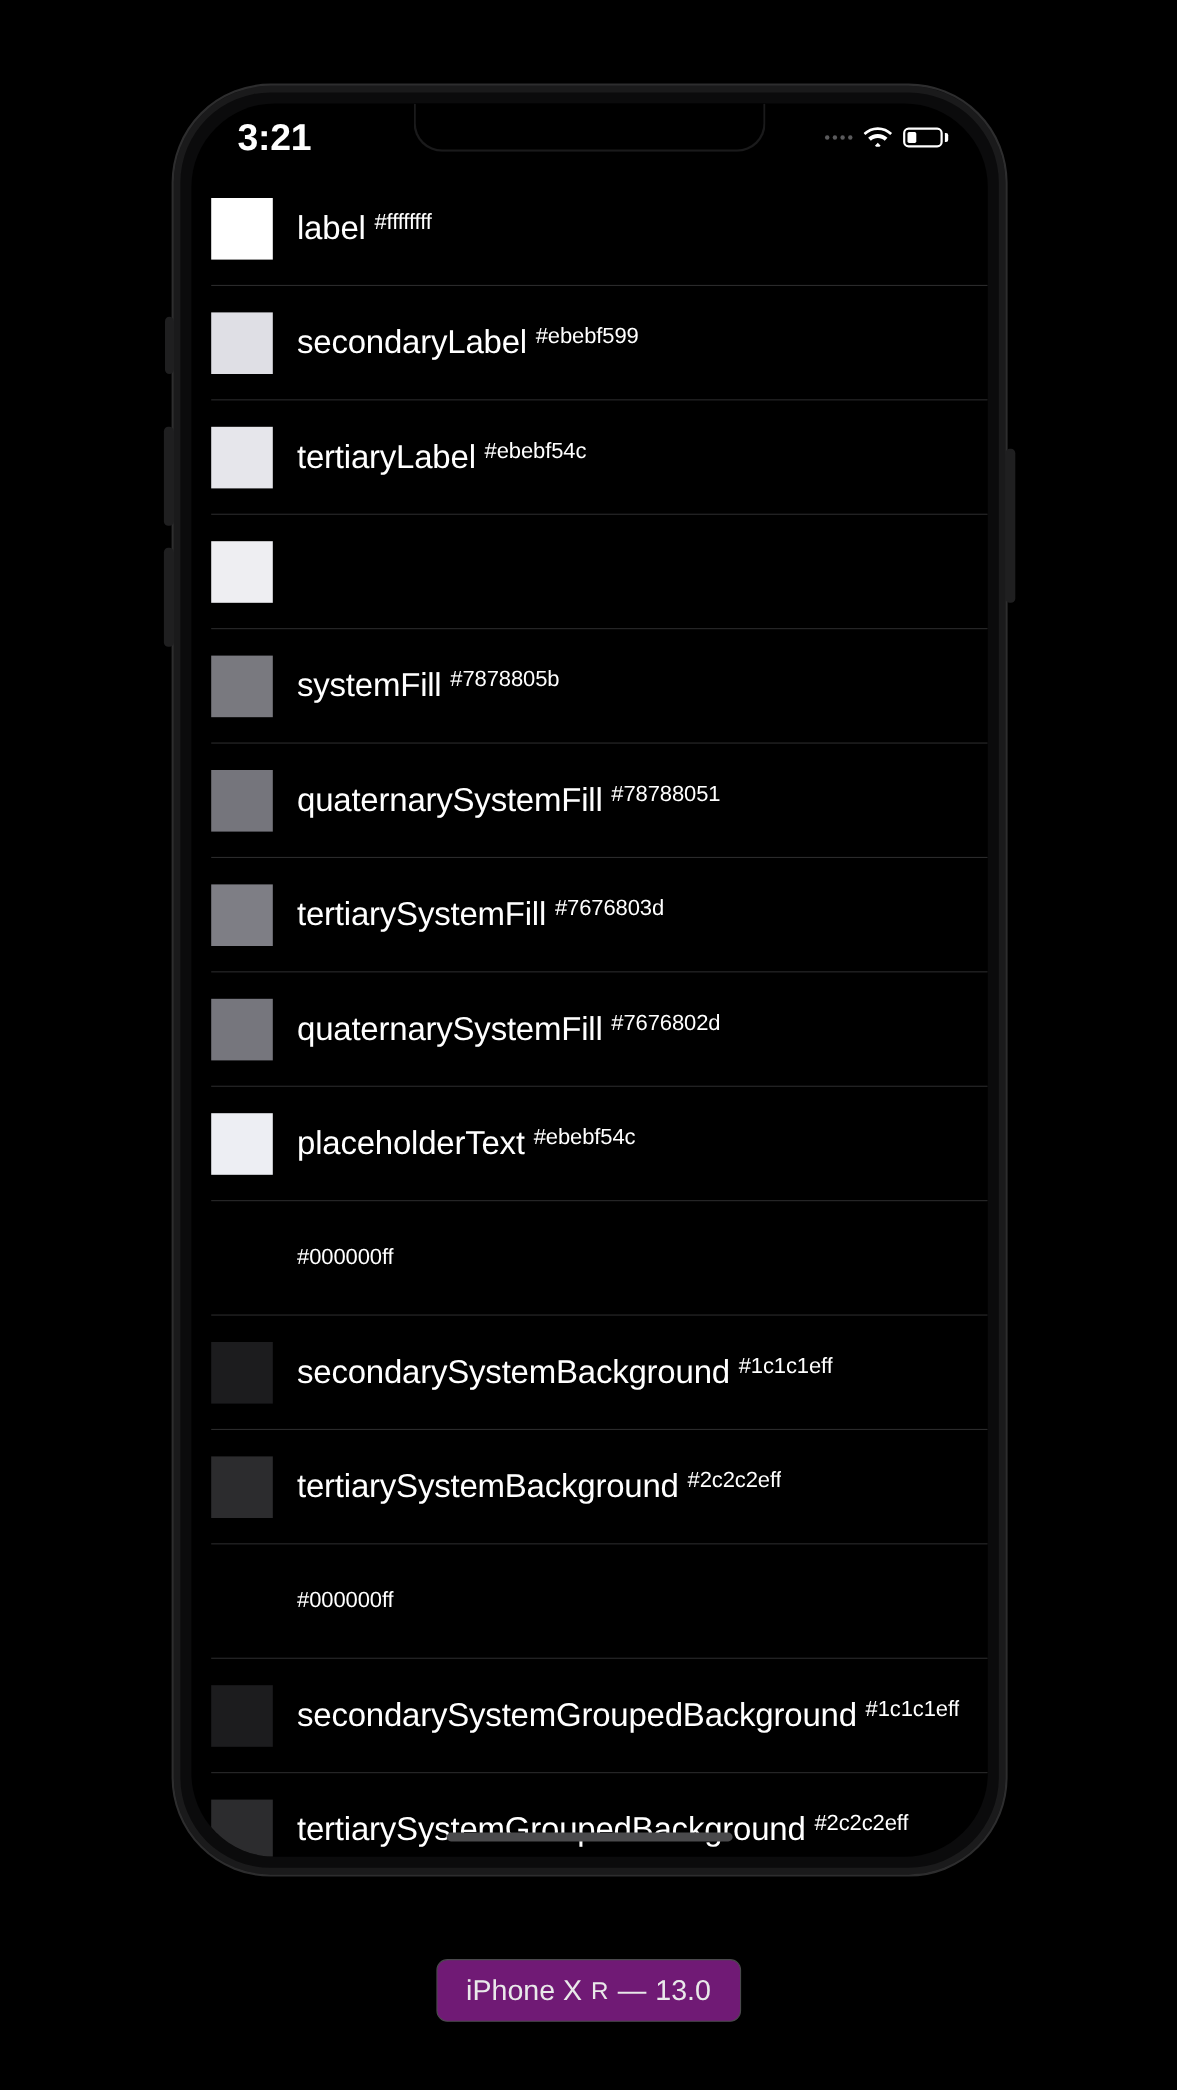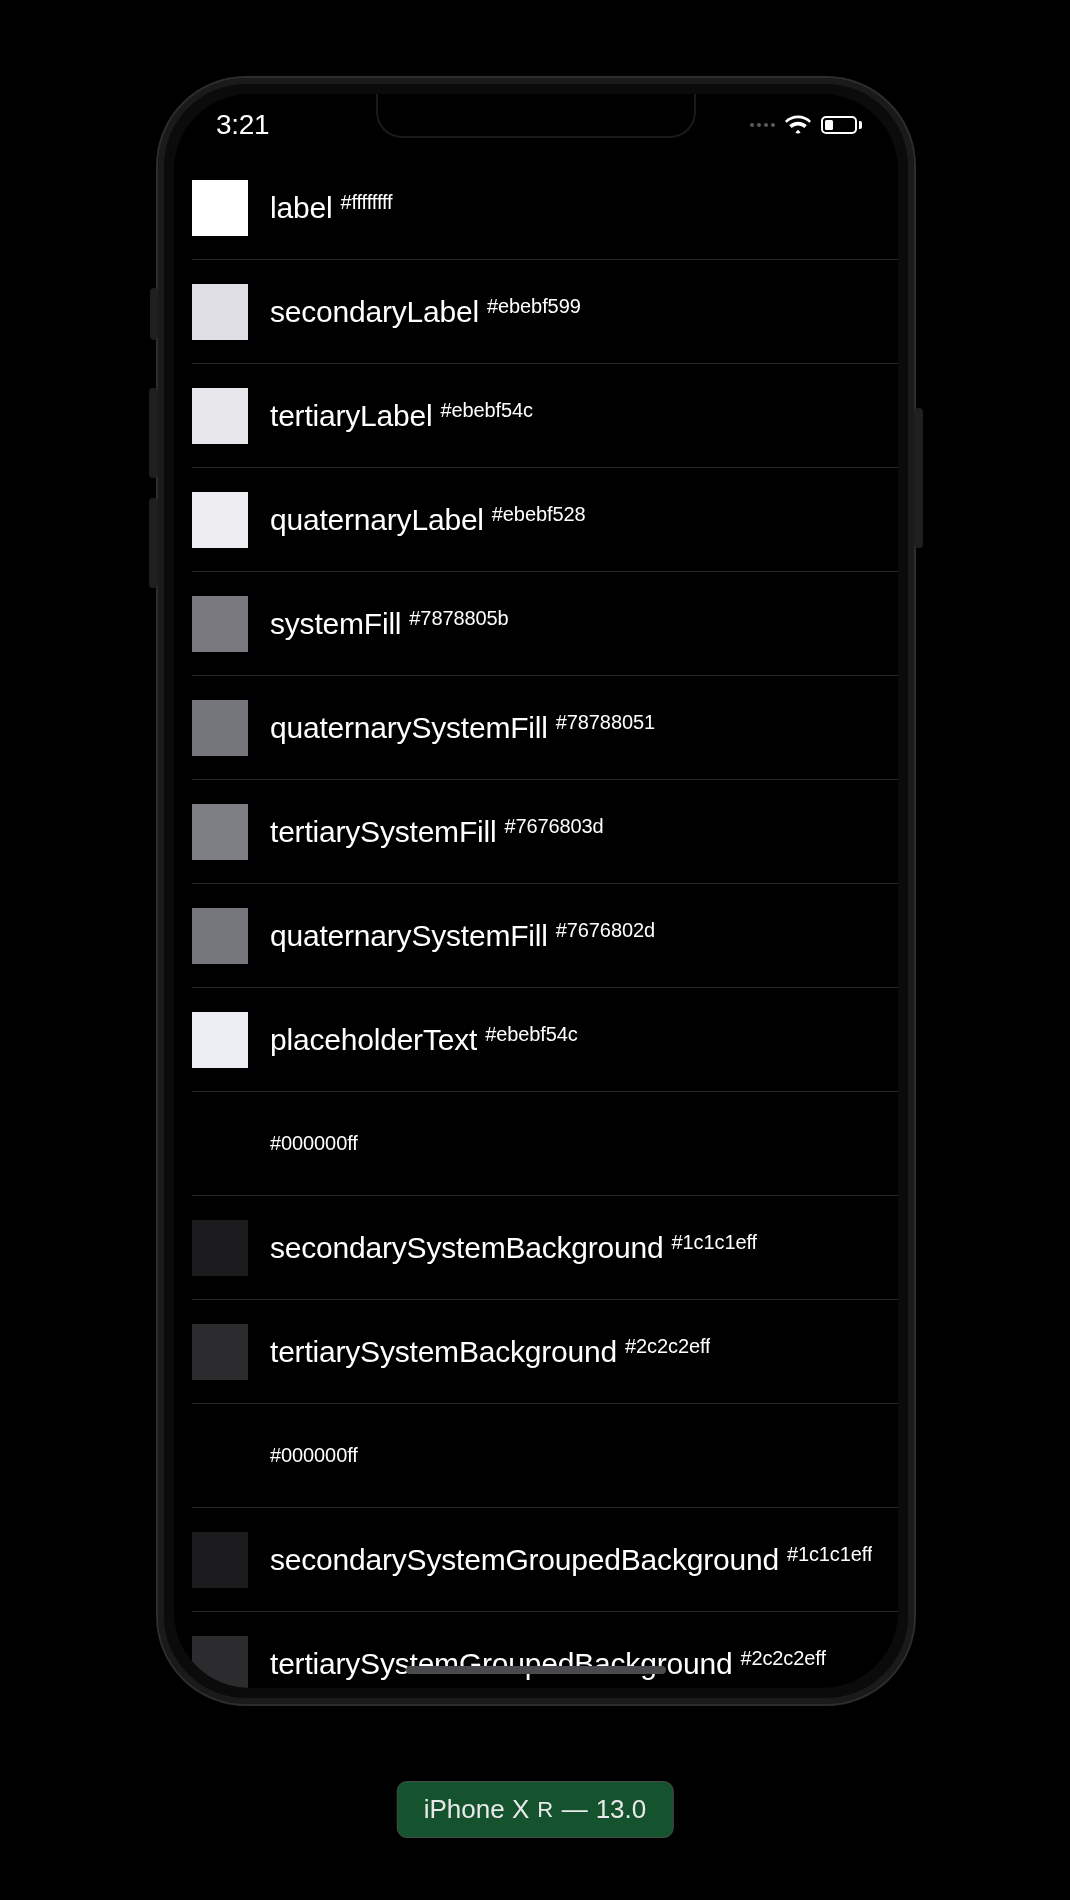--- a/index.html
+++ b/index.html
@@ -70,22 +70,22 @@
       left: 0;
       right: 0;
       height: 62px;
       display: flex;
       align-items: center;
       justify-content: space-between;
       padding: 0 36px 0 42px;
       z-index: 4;
     }
     .sb-time {
-      font-size: 28px;
-      font-weight: 400;
+      font-size: 34px;
+      font-weight: 700;
       letter-spacing: -0.3px;
     }
     .sb-right {
       display: flex;
       align-items: center;
       gap: 10px;
     }
     .sb-dots {
       display: flex;
       gap: 3px;
@@ -179,21 +179,21 @@
       background: #4a4a4c;
       border-radius: 4px;
       z-index: 6;
     }
     
     .caption {
       position: absolute;
       bottom: 62px;
       left: 50%;
       transform: translateX(-50%);
-      background: #14532d;
+      background: #701a75;
       border: 1px solid #4a4a4c;
       border-radius: 10px;
       padding: 12px 26px;
       font-size: 26px;
       color: #e9e9ea;
       display: flex;
       align-items: center;
       gap: 8px;
       white-space: nowrap;
     }
@@ -257,24 +257,20 @@
             </div>
             <div class="row">
               <div class="swatch" style="background: rgb(230, 230, 235);"></div>
               <div class="row-text">
                 <div class="row-name">tertiaryLabel</div>
                 <div class="row-hex">#ebebf54c</div>
               </div>
             </div>
             <div class="row">
               <div class="swatch" style="background: rgb(238, 238, 242);"></div>
-              <div class="row-text">
-                <div class="row-name">quaternaryLabel</div>
-                <div class="row-hex">#ebebf528</div>
-              </div>
             </div>
             <div class="row">
               <div class="swatch" style="background: rgb(121, 121, 127);"></div>
               <div class="row-text">
                 <div class="row-name">systemFill</div>
                 <div class="row-hex">#7878805b</div>
               </div>
             </div>
             <div class="row">
               <div class="swatch" style="background: rgb(117, 117, 124);"></div>

